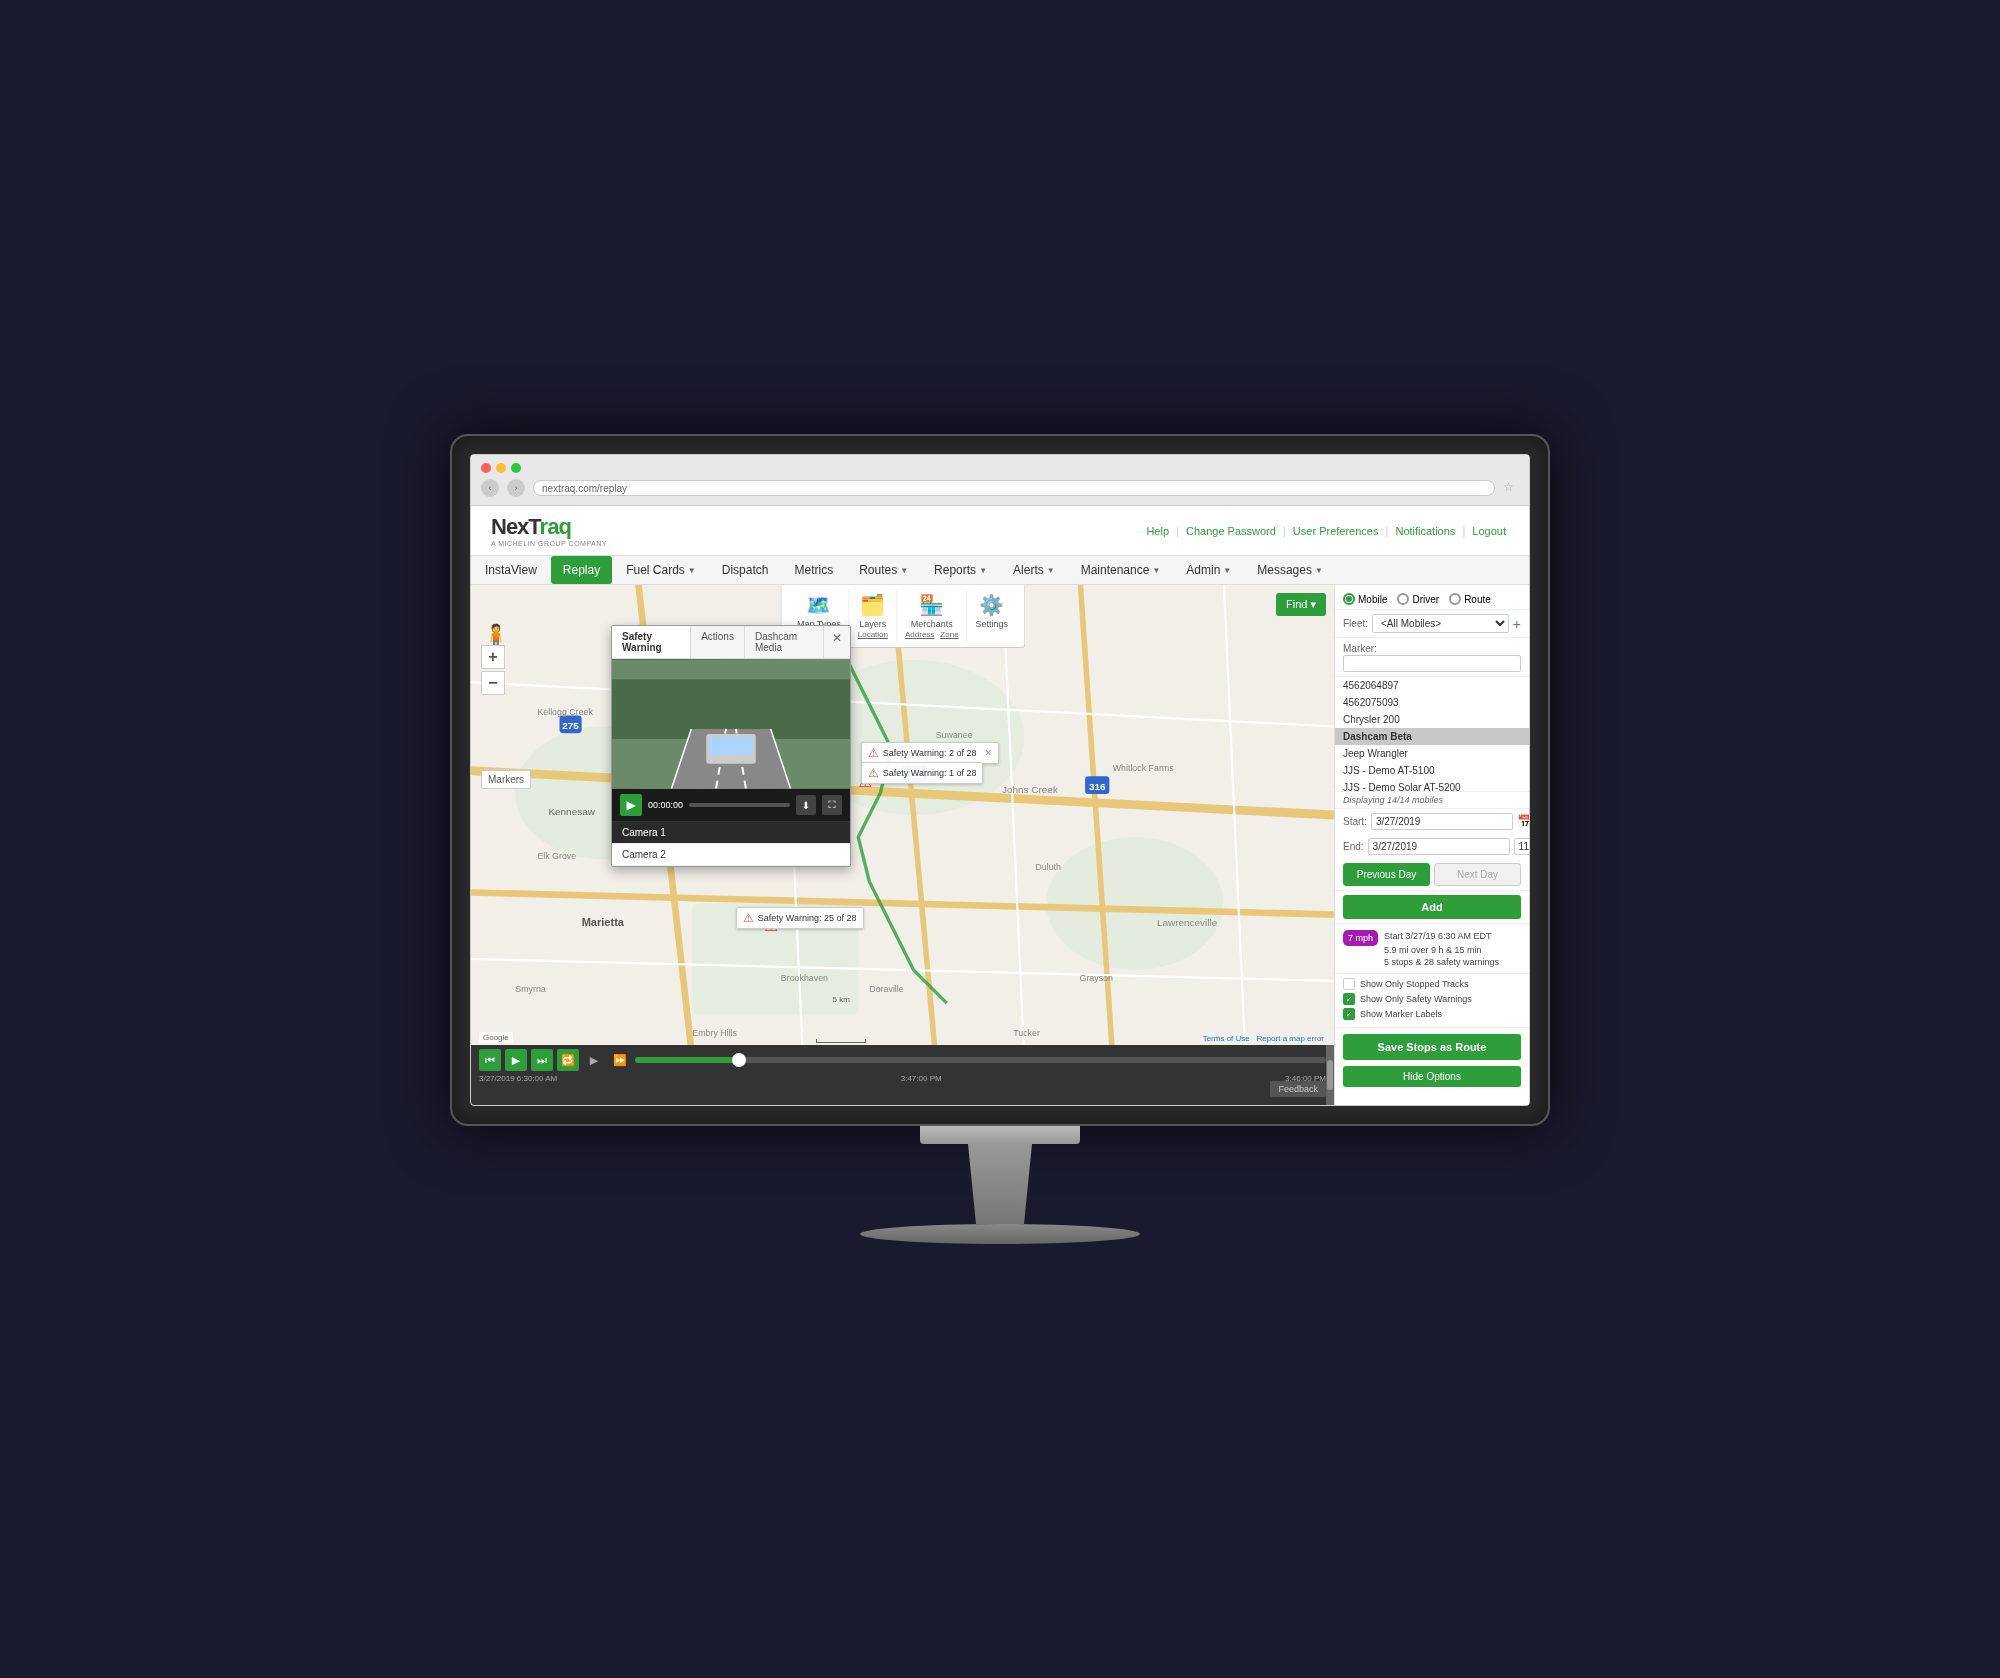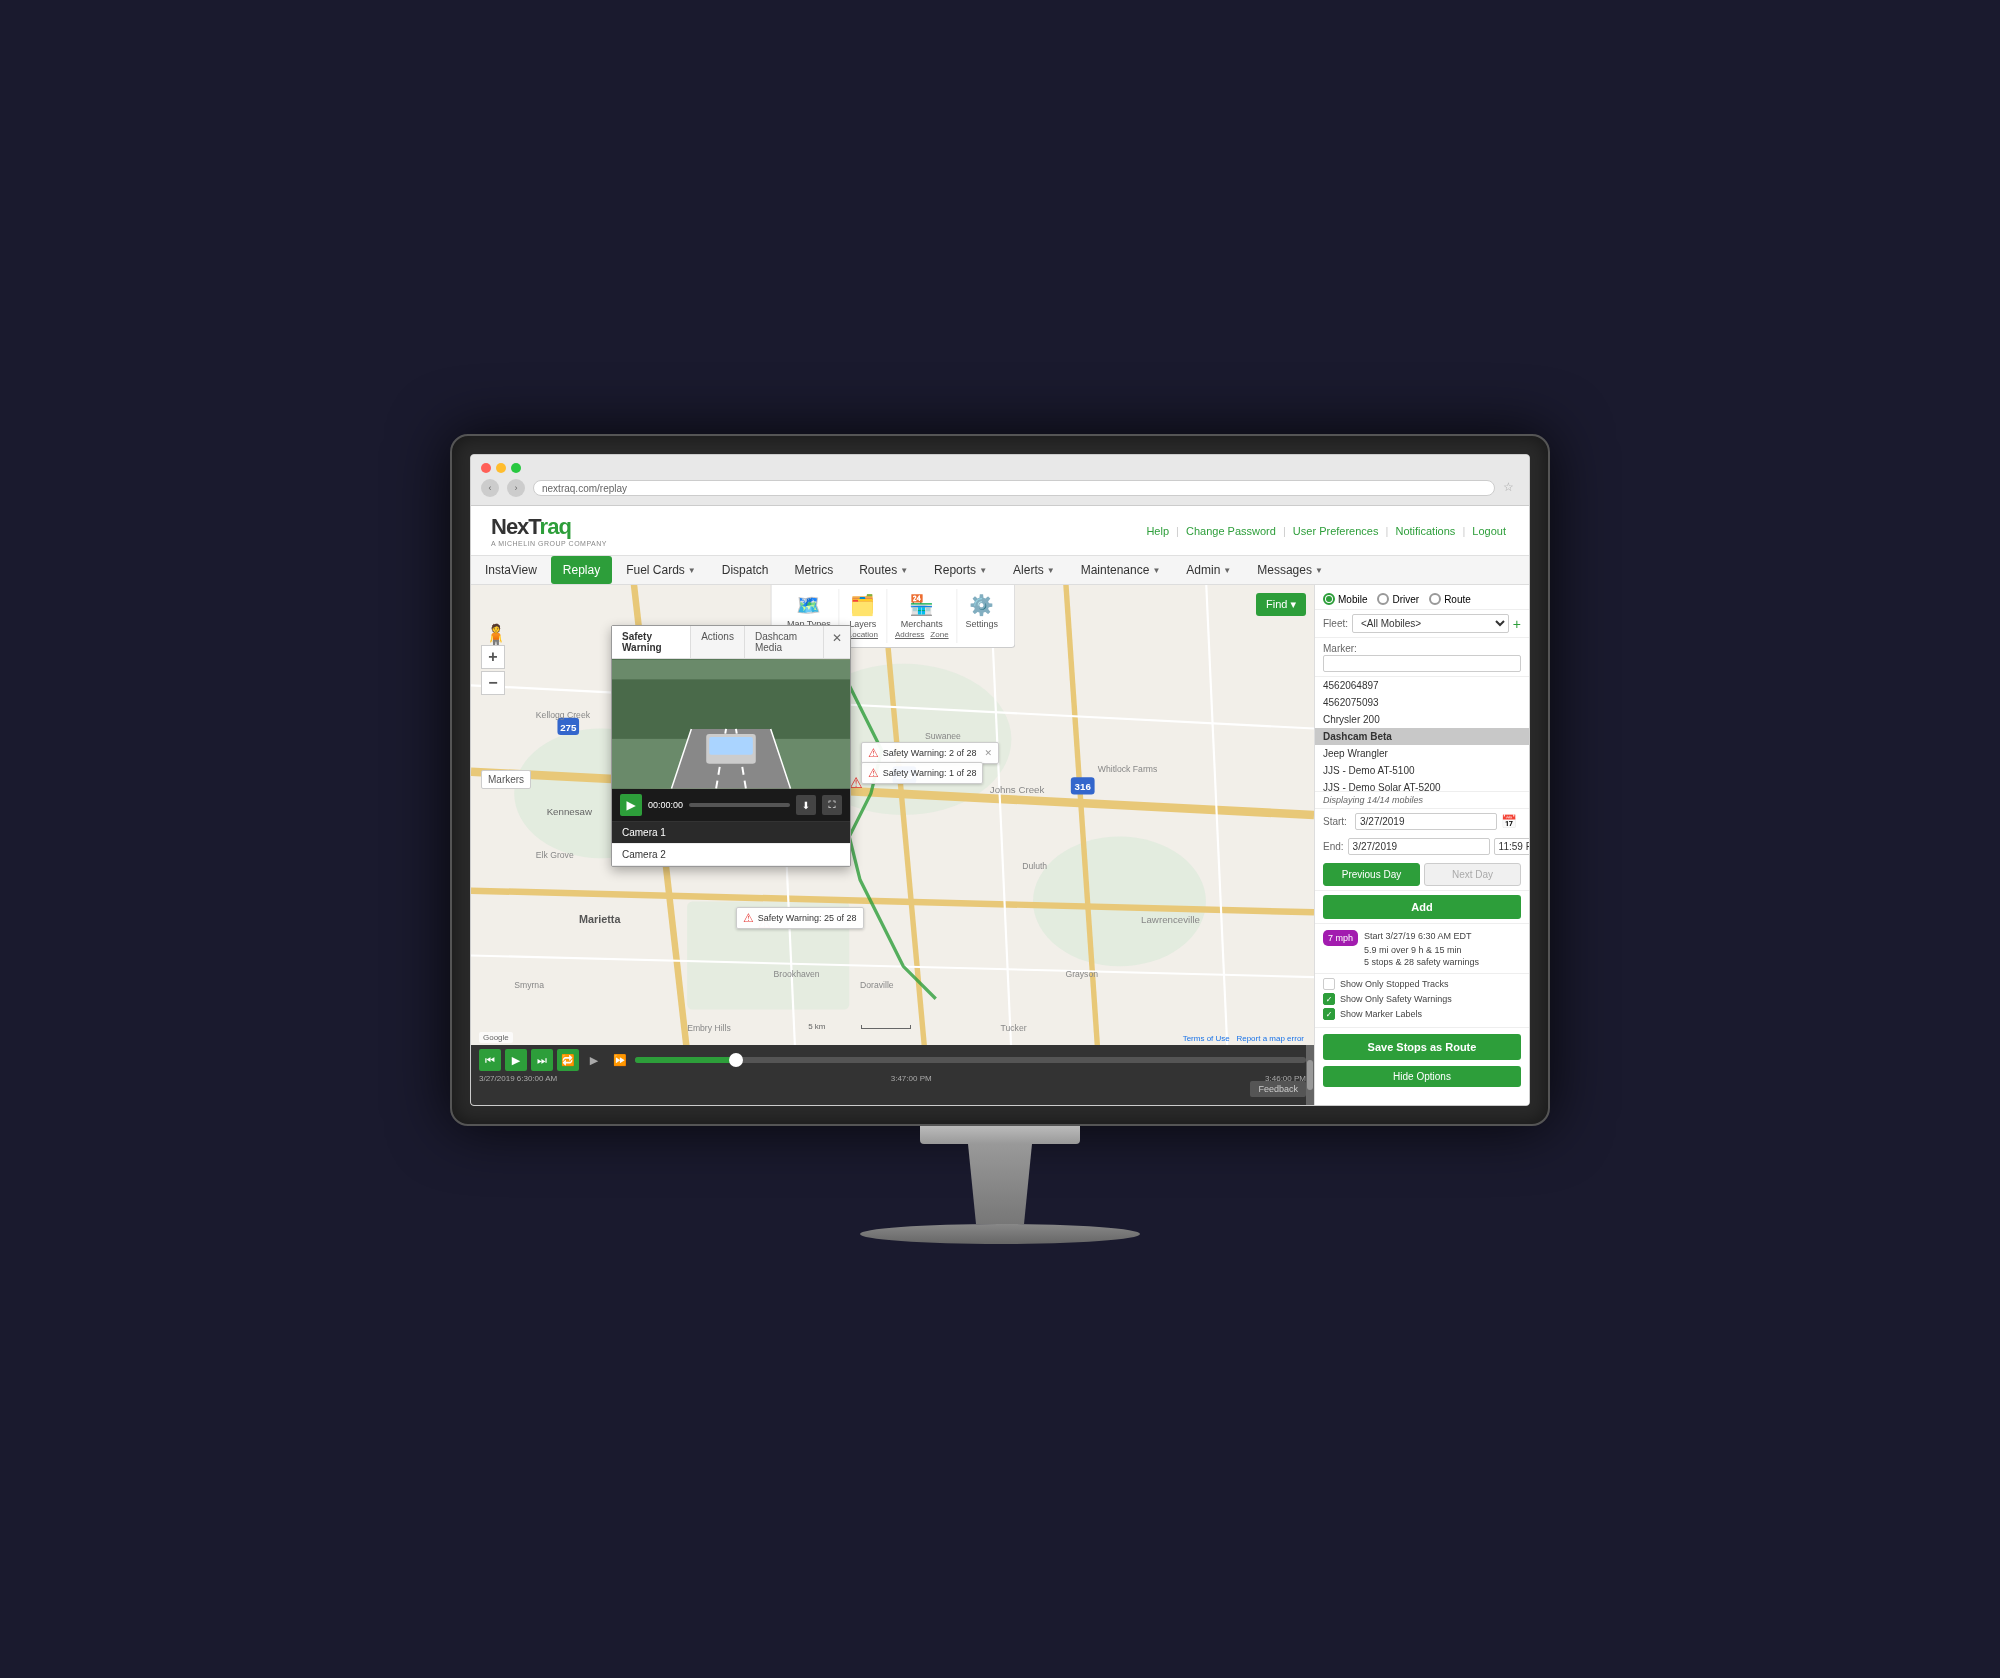--- a/index.html
+++ b/index.html
@@ -543,21 +543,21 @@
     }
     .scroll-indicator {
       width: 6px;
       height: 30px;
       background: #999;
       border-radius: 3px;
     }
 
     
     .right-panel {
-      width: 215px;
+      width: 195px;
       background: white;
       border-left: 1px solid #ddd;
       display: flex;
       flex-direction: column;
       font-size: 11px;
     }
 
     
     .radio-row {
       display: flex;
@@ -834,26 +834,26 @@
       bottom: 62px;
       left: 8px;
       font-size: 8px;
       color: #666;
       background: rgba(255,255,255,0.7);
       padding: 1px 4px;
       border-radius: 2px;
     }
     .map-scale {
       position: absolute;
-      bottom: 74px;
+      bottom: 62px;
       left: 40%;
       font-size: 8px;
       color: #666;
       display: flex;
-      flex-direction: row;
+      flex-direction: column;
       align-items: center;
       gap: 35px;
     }
     .scale-bar {
       width: 50px;
       height: 4px;
       border: 1px solid #666;
       border-top: none;
     }
     .map-terms {

